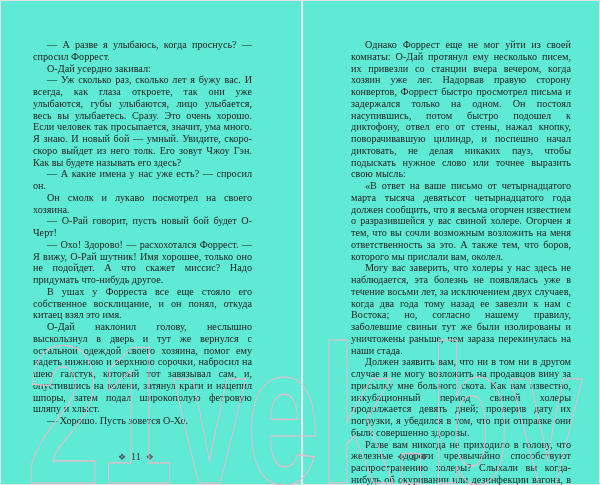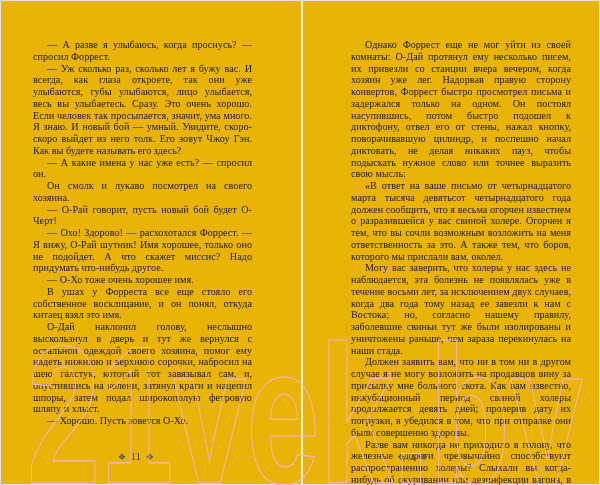--- a/index.html
+++ b/index.html
@@ -1,19 +1,19 @@
 <!DOCTYPE html>
 <html><head>
 <meta charset="utf-8">
 <style>
   html, body { margin: 0; padding: 0; background: #ffffff; }
   body { width: 600px; height: 485px; position: relative; overflow: hidden; }
   .spread {
     position: absolute; left: 0; top: 0; width: 598px; height: 483px;
-    border: 1px solid #e3e3e3; background: #eab308;
+    border: 1px solid #e3e3e3; background: #5eead4;
   }
   .gutter {
     position: absolute; left: 300px; top: 0; width: 2px; height: 483px;
     background: #eeeeee;
   }
   .page {
     position: absolute; top: 38px;
     font-family: "Liberation Serif", serif;
     font-size: 10.2px; line-height: 11.75px; color: #222;
     text-align: justify; hyphens: manual;
@@ -33,26 +33,26 @@
     pointer-events: none;
   }
 </style>
 </head>
 <body>
 
 <div class="spread">
 
   <div class="page left">
     <p>— А разве я улыбаюсь, когда проснусь? — спросил Форрест.</p>
+    <p>О-Дай усердно закивал:</p>
     <p>— Уж сколько раз, сколько лет я бужу вас. И всегда, как глаза откроете, так они уже улыбаются, губы улыбаются, лицо улыбается, весь вы улыбаетесь. Сразу. Это очень хорошо. Если человек так просыпается, значит, ума много. Я знаю. И новый бой — умный. Увидите, скоро-скоро выйдет из него толк. Его зовут Чжоу Гэн. Как вы будете называть его здесь?</p>
     <p>— А какие имена у нас уже есть? — спросил он.</p>
     <p>Он смолк и лукаво посмотрел на своего хозяина.</p>
     <p>— О-Рай говорит, пусть новый бой будет О-Черт!</p>
     <p>— Охо! Здорово! — расхохотался Форрест. — Я вижу, О-Рай шутник! Имя хорошее, только оно не подойдет. А что скажет миссис? Надо придумать что-нибудь другое.</p>
-    <p>— О-Хо тоже очень хорошее имя.</p>
     <p>В ушах у Форреста все еще стояло его собственное восклицание, и он понял, откуда китаец взял это имя.</p>
     <p>О-Дай наклонил голову, неслышно выскользнул в дверь и тут же вернулся с остальной одеждой своего хозяина, помог ему надеть нижнюю и верхнюю сорочки, набросил на шею галстук, который тот завязывал сам, и, опустившись на колени, затянул краги и нацепил шпоры, затем подал широкополую фетровую шляпу и хлыст.</p>
     <p>— Хорошо. Пусть зовется О-Хо.</p>
 
   </div>
 
   <div class="folio left">
     <span class="orn">❖</span><span>11</span><span class="orn">❖</span>
   </div>
 

